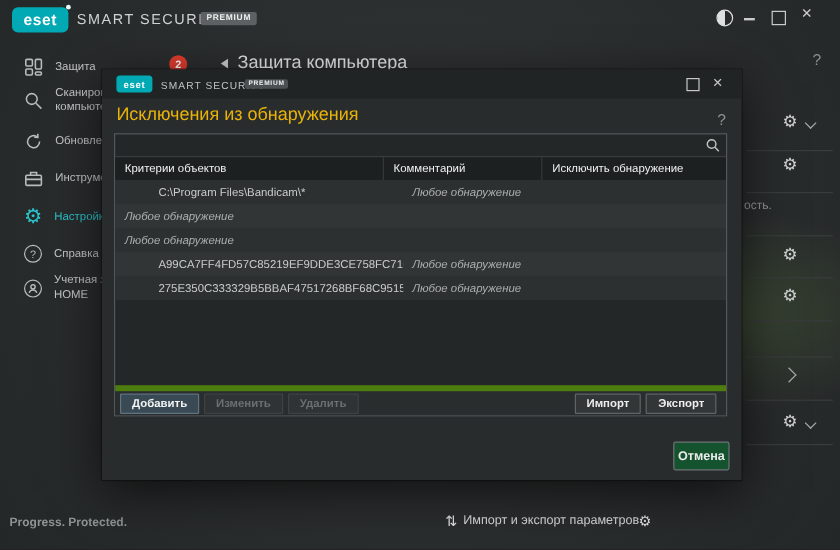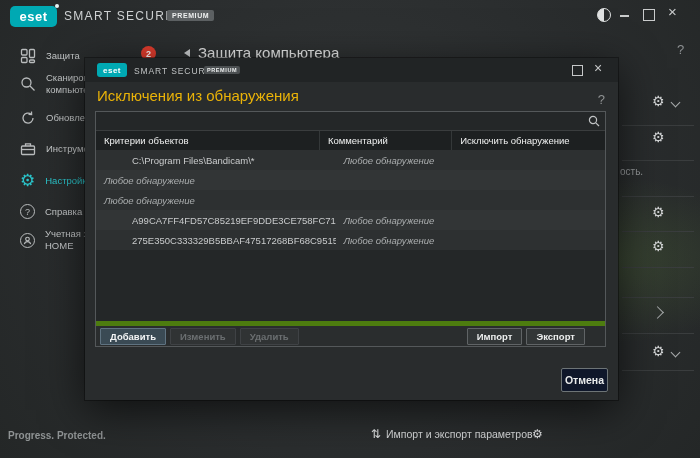--- a/index.html
+++ b/index.html
@@ -90,21 +90,21 @@
     display:flex;align-items:center;padding:0 4px;box-sizing:border-box;}
   .btn{height:17px;padding:0 9px;font-size:9.5px;font-weight:bold;border-radius:1px;display:flex;
     align-items:center;margin-right:4px;cursor:pointer;box-sizing:border-box;}
   .btn-add{background:#3a4a54;border:1px solid #5f7381;color:#f2f4f5;}
   .btn-disabled{background:#303334;border:1px solid #3f4245;color:#6b6f71;cursor:default;}
   .tb-right{margin-left:auto;display:flex;}
   .btn-imp{background:#323637;border:1px solid #606466;color:#eceeee;}
   .dlg-actions{position:absolute;left:0;right:0;top:310px;height:24px;}
   .btn-ok{position:absolute;left:413px;top:0;width:54px;height:24px;background:#1f7fbe;color:#fff;
     font-size:10.5px;font-weight:bold;display:flex;align-items:center;justify-content:center;border-radius:2px;cursor:pointer;}
-  .btn-cancel{position:absolute;left:476px;top:0;width:47px;height:24px;background:#0f172a;border:1px solid #6d7476;
+  .btn-cancel{position:absolute;left:476px;top:0;width:47px;height:24px;background:#14532d;border:1px solid #6d7476;
     color:#e9ebeb;font-size:10.5px;font-weight:bold;display:flex;align-items:center;justify-content:center;
     border-radius:2px;box-sizing:border-box;cursor:pointer;}
 </style>
 </head>
 <body>
 
 <div class="window">
   <div class="glow"></div>
 
   <div class="logo logo-main">
@@ -255,21 +255,21 @@
           <div class="cell c2 excl">Любое обнаружение</div>
           <div class="cell c3"></div>
         </div>
       </div>
       <div class="toolbar">
         <div class="btn btn-add">Добавить</div>
         <div class="btn btn-disabled">Изменить</div>
         <div class="btn btn-disabled">Удалить</div>
         <div class="tb-right">
           <div class="btn btn-imp">Импорт</div>
-          <div class="btn btn-imp" style="margin-right:16px;">Экспорт</div>
+          <div class="btn btn-imp" style="margin-right:4px;">Экспорт</div>
         </div>
       </div>
     </div>
 
     <div class="dlg-actions">
       <div class="btn-cancel">Отмена</div>
     </div>
   </div>
 </div>
 

